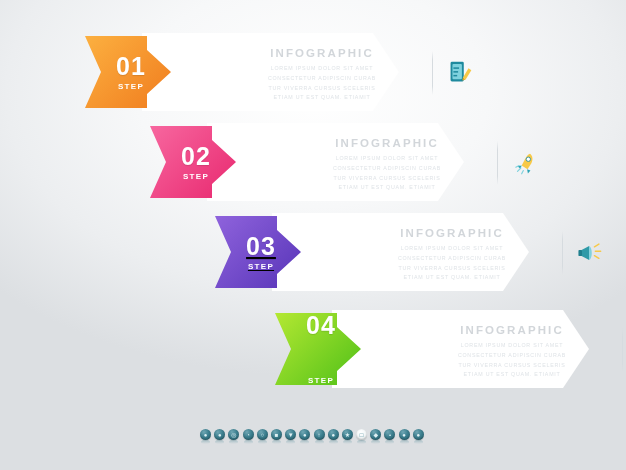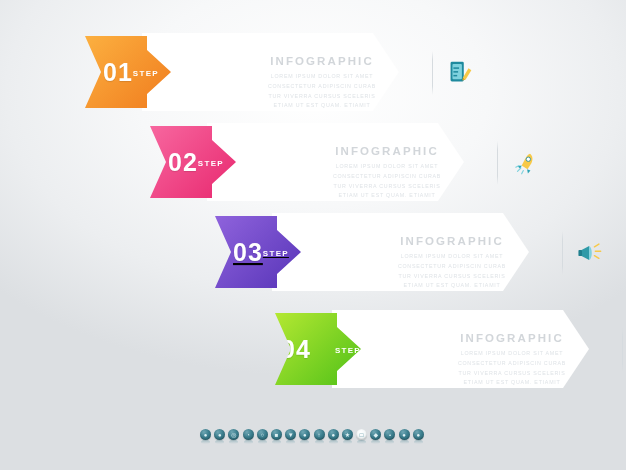--- a/index.html
+++ b/index.html
@@ -39,42 +39,42 @@
       0 0,
       62px 0,
       62px 14px,
       86px 36px,
       62px 58px,
       62px 72px,
       0 72px,
       16px 36px
     );
     filter: drop-shadow(2px 4px 6px rgba(90,96,104,0.38));
-    display:flex; flex-direction:row;
+    display:flex; flex-direction:column;
     align-items:center; justify-content:center;
     padding-left:6px;
   }
   .badge .num {
     color:#ffffff;
     font-size:25px;
     font-weight:bold;
     letter-spacing:1px;
     line-height:1;
     text-shadow:0 1px 1px rgba(0,0,0,0.12);
   }
   .badge .step {
     color:#ffffff;
     font-size:8px;
     font-weight:bold;
     letter-spacing:1.3px;
     margin-top:3px;
   }
 
   
-  .txt { position:absolute; top:22px; }
+  .txt { position:absolute; top:14px; }
   .txt .title {
     color:#d2d6da;
     font-size:11.5px;
     font-weight:bold;
     letter-spacing:2.1px;
     text-align:center;
     margin-bottom:5px;
   }
   .txt .lines { text-align:center; }
   .txt .lines div {

